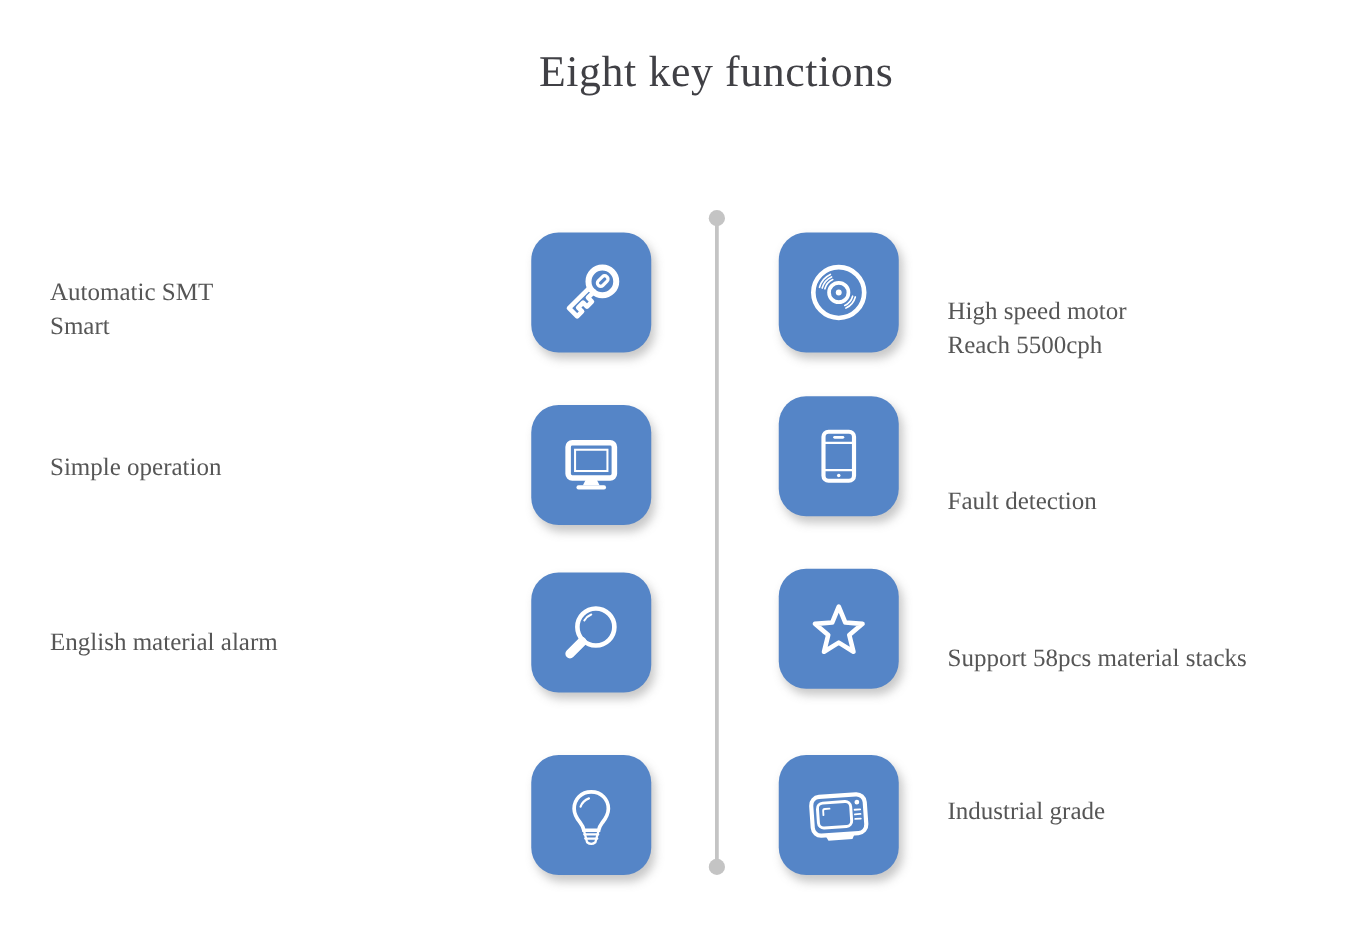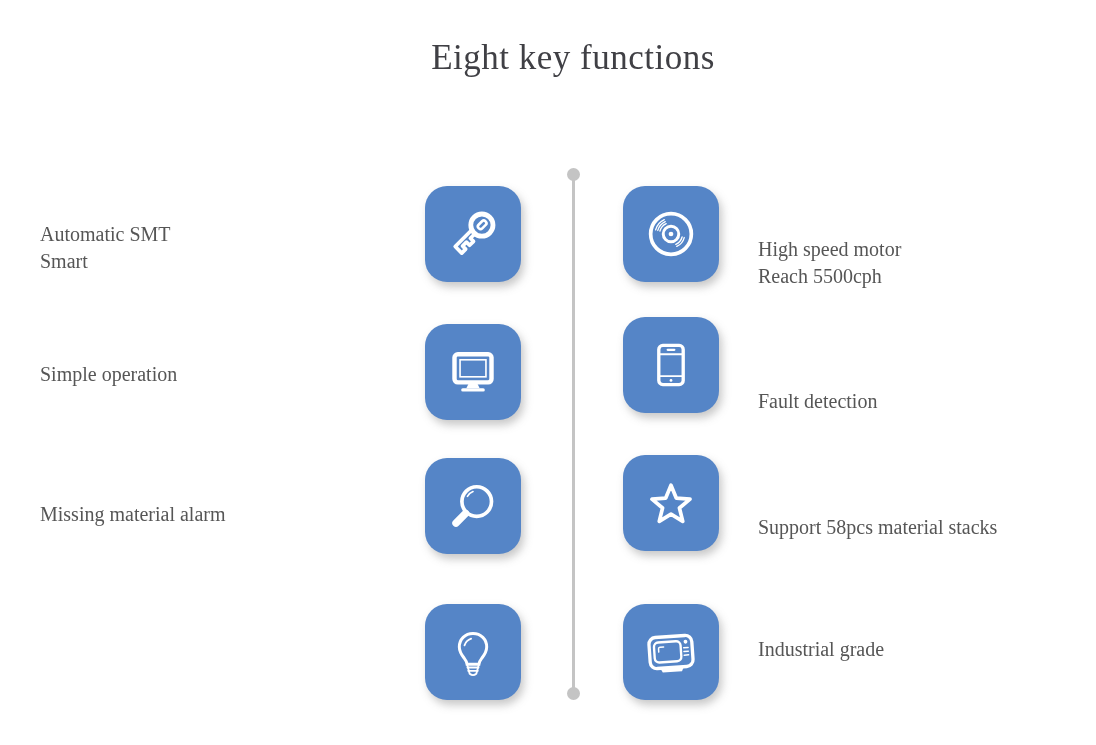--- a/index.html
+++ b/index.html
@@ -145,21 +145,21 @@
   </div>
 
   <div class="label left-col" style="top:221px;">
     <div>Automatic SMT</div>
     <div>Smart</div>
   </div>
   <div class="label left-col" style="top:361px;">
     <div>Simple operation</div>
   </div>
   <div class="label left-col" style="top:501px;">
-    <div>Missing material alarm</div>
+    <div>English material alarm</div>
   </div>
 
   <div class="label right-col" style="top:236px;">
     <div>High speed motor</div>
     <div>Reach 5500cph</div>
   </div>
   <div class="label right-col" style="top:368px;margin-top:20px;">
     <div>Fault detection</div>
   </div>
   <div class="label right-col" style="top:498px;margin-top:16px;">

